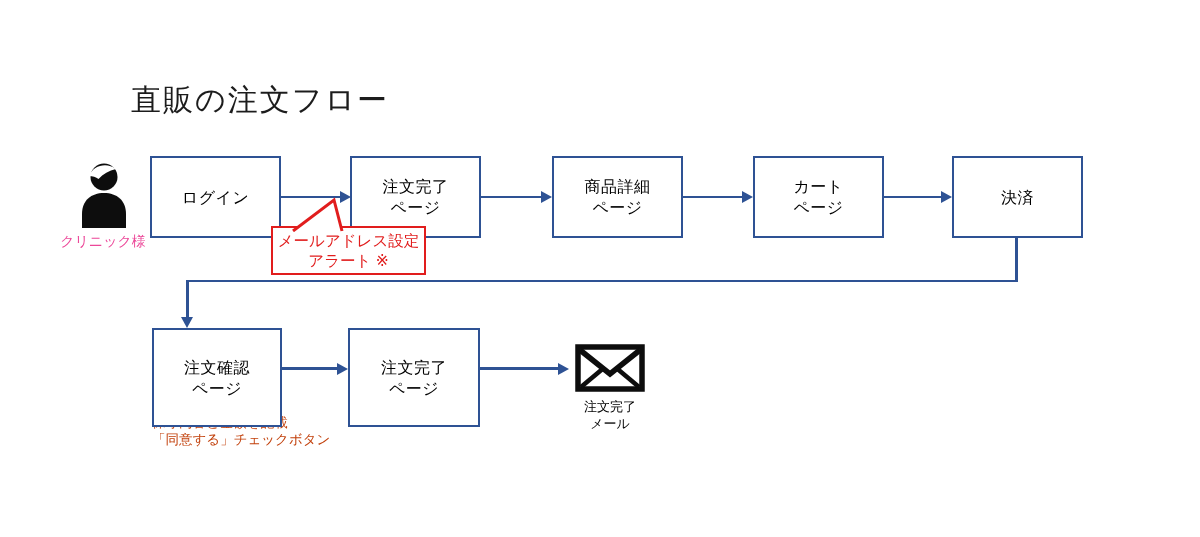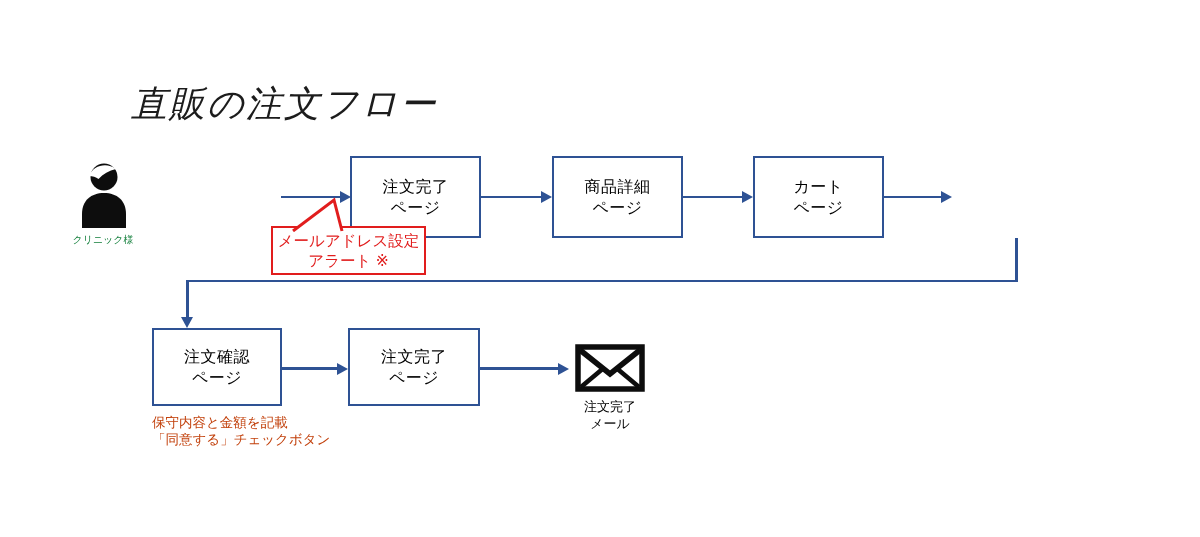--- a/index.html
+++ b/index.html
@@ -5,53 +5,53 @@
   html,body{margin:0;padding:0;background:#fff;}
   .canvas{
     position:relative;
     width:1200px;height:537px;
     background:#ffffff;
     font-family:"Liberation Sans","DejaVu Sans",sans-serif;
     overflow:hidden;
   }
   .title{
     position:absolute;left:131px;top:80px;
-    font-size:36px;letter-spacing:2px;color:#1c1c1c;font-style:italic;
+    font-size:30px;letter-spacing:2px;color:#1c1c1c;
   }
   
   .fbox{
     position:absolute;top:156px;width:131px;height:82px;
     border:2.5px solid #2e5294;background:#fff;
     box-sizing:border-box;
     display:flex;align-items:center;justify-content:center;
     text-align:center;font-size:16px;line-height:21px;
     letter-spacing:0.5px;color:#000;white-space:pre-line;
     z-index:2;
   }
-  .fbox2{top:328px;height:78px;}
+  .fbox2{top:328px;height:99px;}
   
   .hline{position:absolute;height:2.5px;background:#2e5294;z-index:1;}
   .ah-right{
     position:absolute;width:0;height:0;z-index:1;
     border-left:11px solid #2e5294;
     border-top:6px solid transparent;
     border-bottom:6px solid transparent;
   }
   .vline{position:absolute;width:2.5px;background:#2e5294;z-index:1;}
   .ah-down{
     position:absolute;width:0;height:0;z-index:1;
     border-top:11px solid #2e5294;
     border-left:6px solid transparent;
     border-right:6px solid transparent;
   }
   
   .actor-icon{position:absolute;left:78px;top:162px;width:52px;height:66px;}
   .actor-label{
     position:absolute;left:53px;top:233px;width:100px;
-    text-align:center;font-size:10px;color:#15803d;
+    text-align:center;font-size:14px;color:#ec4899;
   }
   
   .callout{
     position:absolute;left:271px;top:226px;width:155px;height:49px;
     border:2.5px solid #e11d1d;background:#fff;box-sizing:border-box;
     display:flex;align-items:center;justify-content:center;
     text-align:center;color:#e11d1d;font-size:15.5px;line-height:20px;
     white-space:pre-line;z-index:4;
   }
   .callout-pointer{position:absolute;left:288px;top:197px;width:60px;height:35px;z-index:5;}
@@ -74,26 +74,28 @@
 
   <div class="title">直販の注文フロー</div>
 
   <svg class="actor-icon" viewBox="0 0 52 66" xmlns="http://www.w3.org/2000/svg">
     <circle cx="26" cy="15" r="13.5" fill="#0d0d0d"></circle>
     <path d="M11,14 C15,3 29,0 38,7 C31,8.5 25,12 20.5,17 C18,15 14.5,14 11,14 Z" fill="#ffffff"></path>
     <path d="M4,66 L4,52 C4,38.5 13,31 26,31 C39,31 48,38.5 48,52 L48,66 Z" fill="#0d0d0d"></path>
   </svg>
   <div class="actor-label">クリニック様</div>
 
+  <div class="fbox" style="left:150px;">ログイン</div>
   <div class="fbox" style="left:350px;">注文完了
 ページ</div>
   <div class="fbox" style="left:552px;">商品詳細
 ページ</div>
   <div class="fbox" style="left:753px;text-align:center;">カート
 ページ</div>
+  <div class="fbox" style="left:952px;">決済</div>
 
   <div class="hline" style="left:281px;top:195.8px;width:60px;"></div>
   <div class="ah-right" style="left:340px;top:191px;"></div>
 
   <div class="hline" style="left:481px;top:195.8px;width:61px;"></div>
   <div class="ah-right" style="left:541px;top:191px;"></div>
 
   <div class="hline" style="left:683px;top:195.8px;width:60px;"></div>
   <div class="ah-right" style="left:742px;top:191px;"></div>
 

